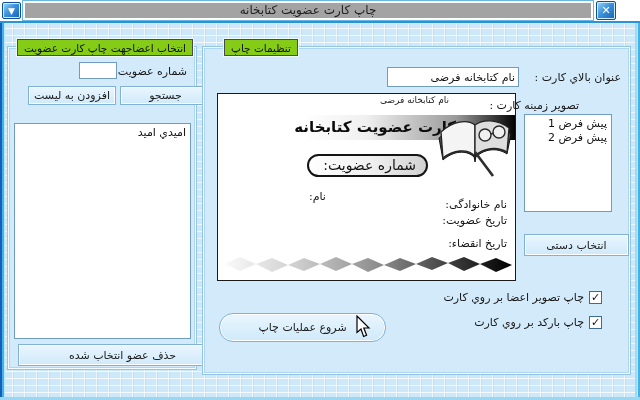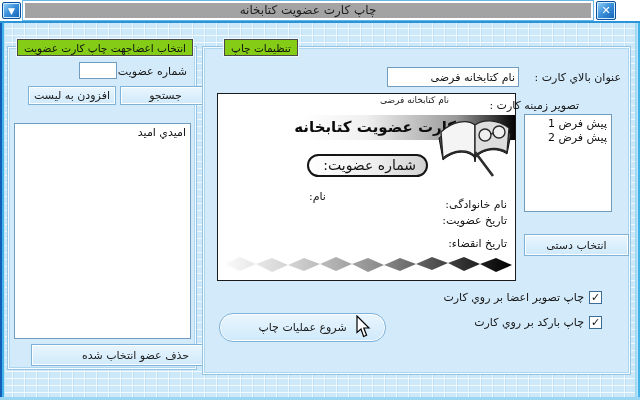--- a/index.html
+++ b/index.html
@@ -128,21 +128,21 @@
     <div class="lbl" style="right:8px;top:17px;">شماره عضویت :</div>
     <input class="tinput" style="left: 70px; top: 14px; width: 38px; height: 17px;" value="">
 
     <div class="btn" style="left:19px;top:38px;width:88px;height:19px;">افزودن به لیست</div>
     <div class="btn" style="left:111px;top:38px;width:91px;height:19px;text-align:right;">جستجو</div>
 
     <div class="listbox" style="left:5px;top:75px;width:177px;height:216px;">
       <div class="list-item">امیدي امید</div>
     </div>
 
-    <div class="btn" style="left:22px;top:296px;width:201px;height:22px;padding-left:8px;">حذف عضو انتخاب شده</div>
+    <div class="btn" style="left:9px;top:296px;width:201px;height:22px;padding-left:8px;">حذف عضو انتخاب شده</div>
   </div>
 
   <div class="groupbox" id="gb-right">
     <div class="gb-caption" style="left:20px;">تنظیمات چاپ</div>
 
     <div class="lbl" style="right:8px;top:23px;">عنوان بالاي كارت :</div>
     <input class="tinput" style="left: 183px; top: 19px; width: 132px; height: 20px;" value="نام كتابخانه فرضی">
 
     <div id="card">
       <div id="card-libname">نام كتابخانه فرضی</div>

